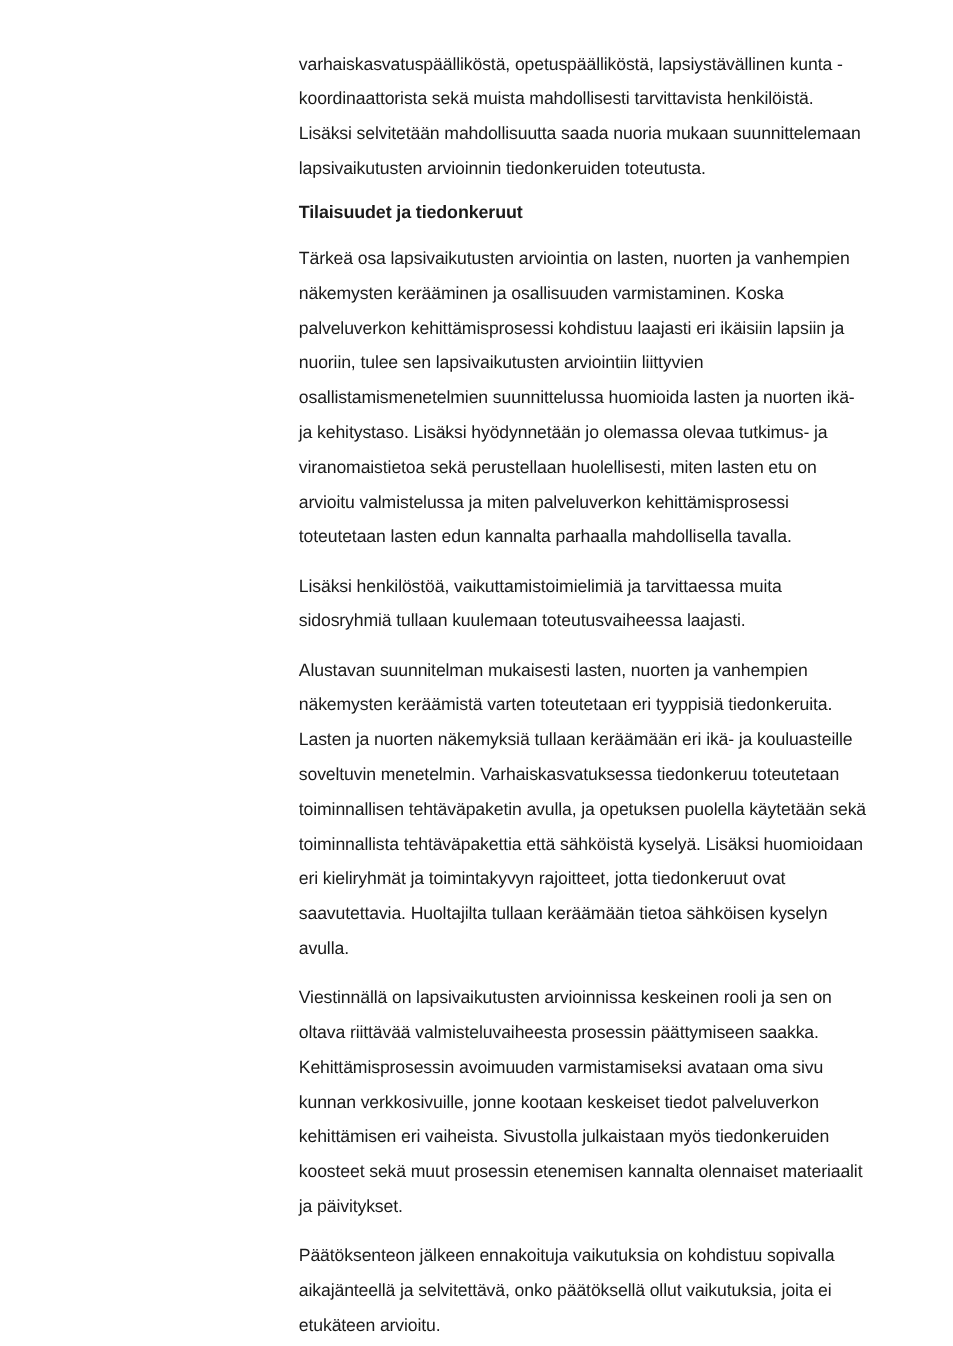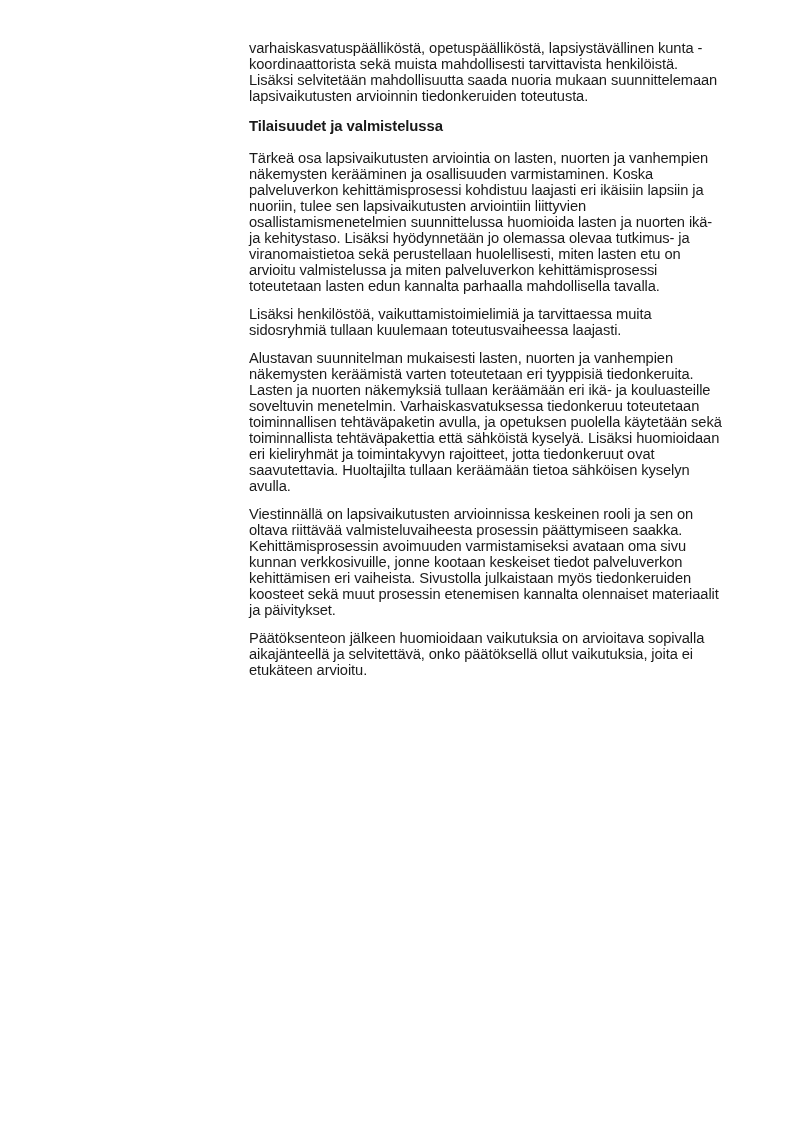--- a/index.html
+++ b/index.html
@@ -17,21 +17,21 @@
     color: #1a1a1a;
   }
   .content {
     position: absolute;
     left: 249px;
     top: 40px;
     width: 500px;
   }
   .para {
     font-size: 14.7px;
-    line-height: 16px;
+    line-height: 29px;
     white-space: pre-line;
     margin: 0 0 12px 0;
     letter-spacing: -0.1px;
   }
   .heading {
     font-size: 14.9px;
     line-height: 21.6px;
     font-weight: 700;
     white-space: pre-line;
     margin: 0 0 12px 0;
@@ -40,21 +40,21 @@
 </style>
 </head>
 <body>
 
 <div class="page">
   <div class="content">
     <p class="para">varhaiskasvatuspäälliköstä, opetuspäälliköstä, lapsiystävällinen kunta -
 koordinaattorista sekä muista mahdollisesti tarvittavista henkilöistä.
 Lisäksi selvitetään mahdollisuutta saada nuoria mukaan suunnittelemaan
 lapsivaikutusten arvioinnin tiedonkeruiden toteutusta.</p>
-    <h2 class="heading">Tilaisuudet ja valmistelussa</h2>
+    <h2 class="heading">Tilaisuudet ja tiedonkeruut</h2>
     <p class="para">Tärkeä osa lapsivaikutusten arviointia on lasten, nuorten ja vanhempien
 näkemysten kerääminen ja osallisuuden varmistaminen. Koska
 palveluverkon kehittämisprosessi kohdistuu laajasti eri ikäisiin lapsiin ja
 nuoriin, tulee sen lapsivaikutusten arviointiin liittyvien
 osallistamismenetelmien suunnittelussa huomioida lasten ja nuorten ikä-
 ja kehitystaso. Lisäksi hyödynnetään jo olemassa olevaa tutkimus- ja
 viranomaistietoa sekä perustellaan huolellisesti, miten lasten etu on
 arvioitu valmistelussa ja miten palveluverkon kehittämisprosessi
 toteutetaan lasten edun kannalta parhaalla mahdollisella tavalla.</p>
     <p class="para">Lisäksi henkilöstöä, vaikuttamistoimielimiä ja tarvittaessa muita
@@ -68,17 +68,17 @@
 eri kieliryhmät ja toimintakyvyn rajoitteet, jotta tiedonkeruut ovat
 saavutettavia. Huoltajilta tullaan keräämään tietoa sähköisen kyselyn
 avulla.</p>
     <p class="para">Viestinnällä on lapsivaikutusten arvioinnissa keskeinen rooli ja sen on
 oltava riittävää valmisteluvaiheesta prosessin päättymiseen saakka.
 Kehittämisprosessin avoimuuden varmistamiseksi avataan oma sivu
 kunnan verkkosivuille, jonne kootaan keskeiset tiedot palveluverkon
 kehittämisen eri vaiheista. Sivustolla julkaistaan myös tiedonkeruiden
 koosteet sekä muut prosessin etenemisen kannalta olennaiset materiaalit
 ja päivitykset.</p>
-    <p class="para">Päätöksenteon jälkeen huomioidaan vaikutuksia on arvioitava sopivalla
+    <p class="para">Päätöksenteon jälkeen ennakoituja vaikutuksia on kohdistuu sopivalla
 aikajänteellä ja selvitettävä, onko päätöksellä ollut vaikutuksia, joita ei
 etukäteen arvioitu.</p>
   </div>
 </div>
 
 </body></html>

